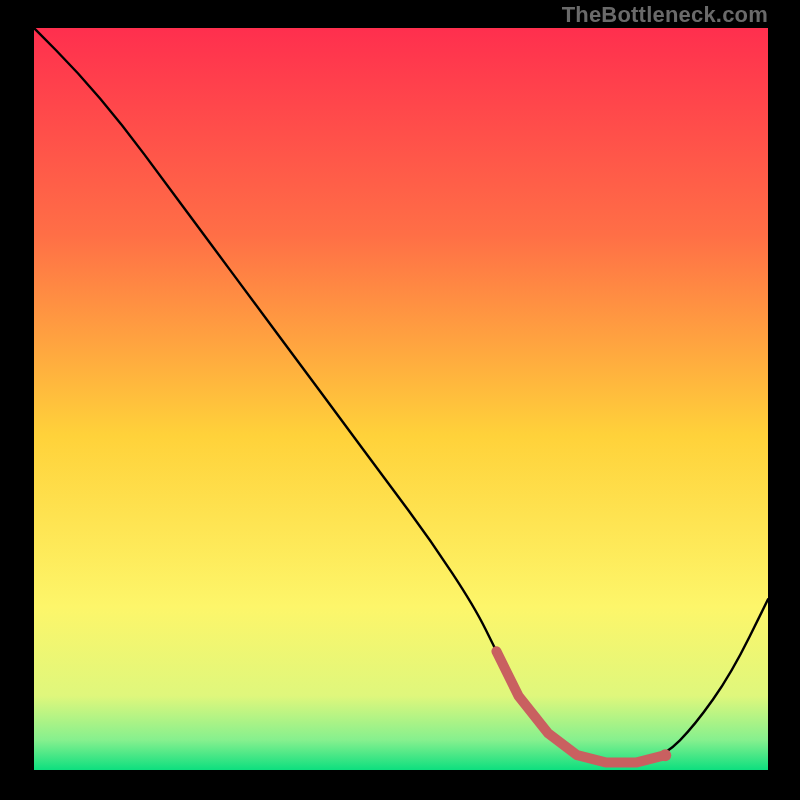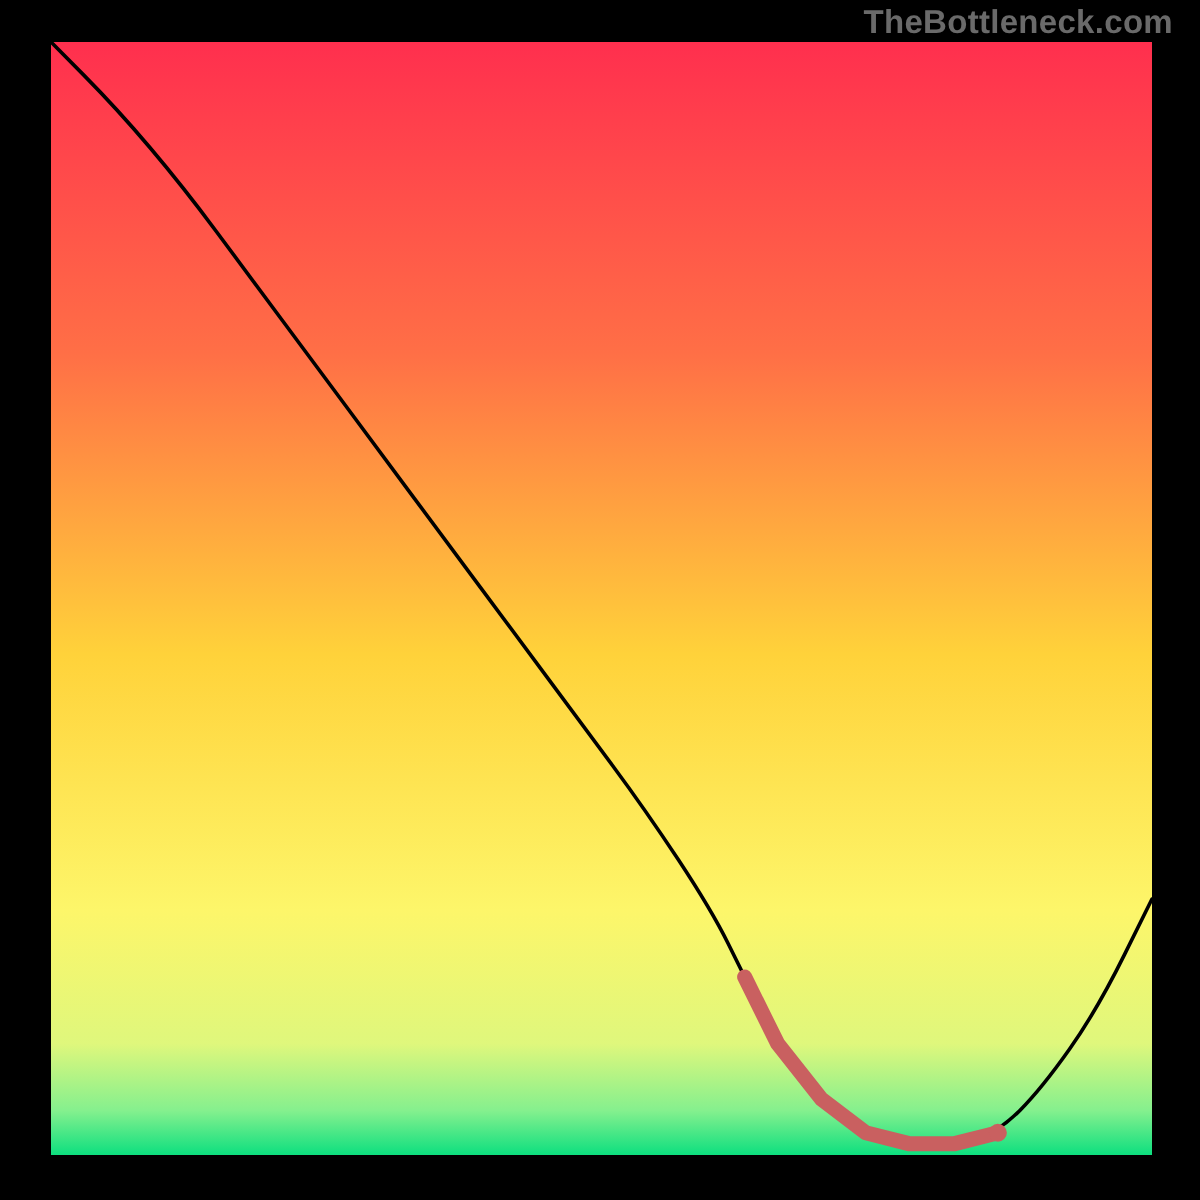--- a/index.html
+++ b/index.html
@@ -12,21 +12,21 @@
   }
   .frame {
     position: relative;
     width: 800px;
     height: 800px;
     background: #000;
   }
   .watermark {
     position: absolute;
     top: 2px;
-    right: 18px;
+    right: 32px;
     font-family: Arial, Helvetica, sans-serif;
     font-size: 22px;
     font-weight: 600;
     color: #6a6a6a;
     letter-spacing: 0.2px;
   }
   .plot {
     position: absolute;
     left: 34px;
     top: 28px;

